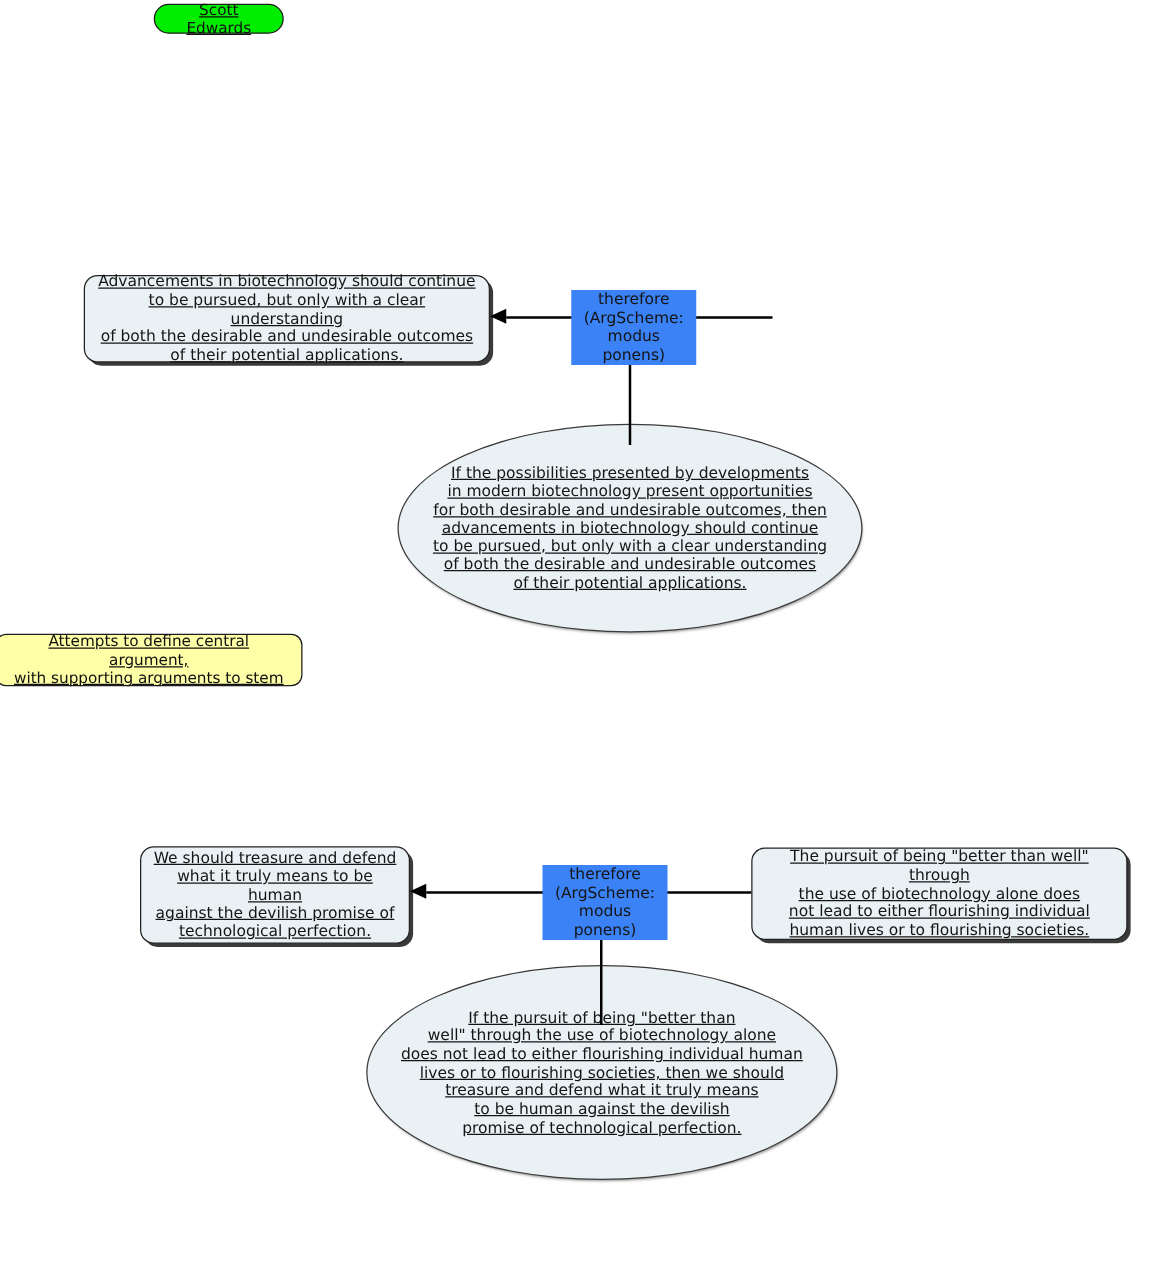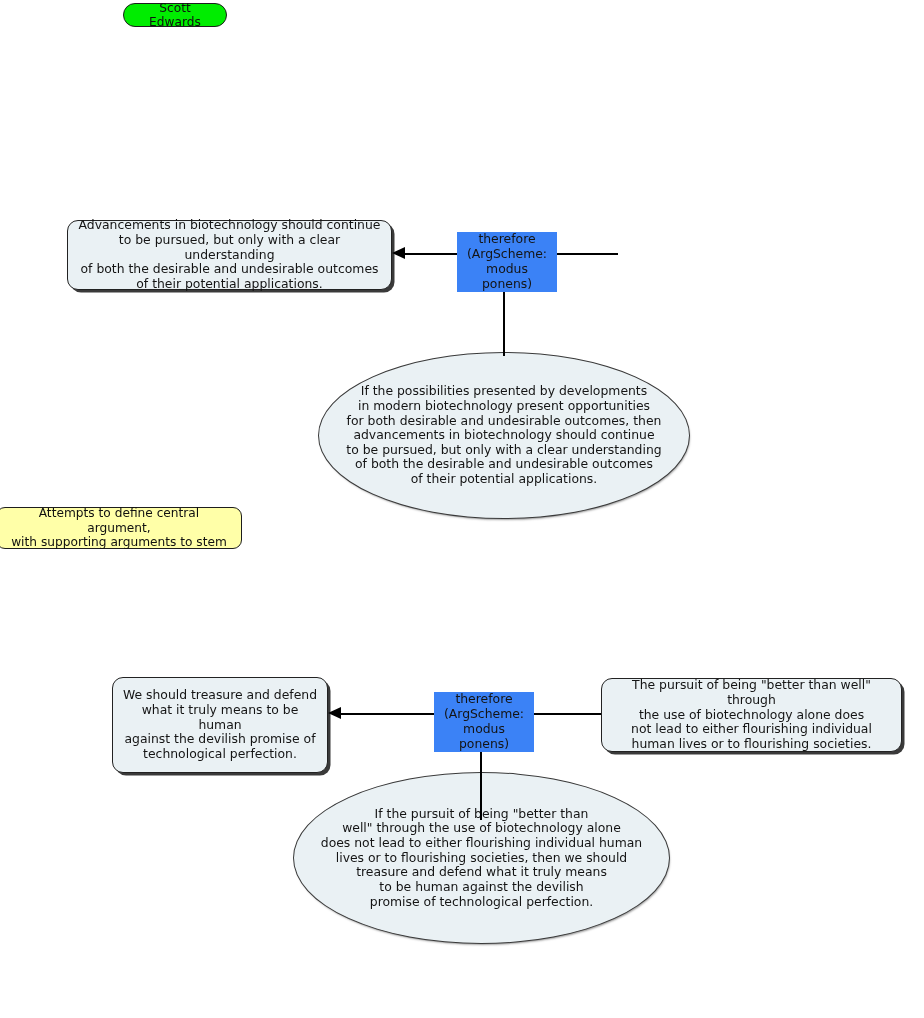--- a/index.html
+++ b/index.html
@@ -26,20 +26,21 @@
   
   .node {
     position: absolute;
     box-sizing: border-box;
     display: flex;
     align-items: center;
     justify-content: center;
     text-align: center;
     line-height: 1.18;
     white-space: pre-line;
+    text-decoration: underline;
   }
 
   
   .stmt {
     background: #eaf1f4;
     border: 1.3px solid #222222;
     border-radius: 11px;
     box-shadow: 3px 3px 0 -0.5px #3a3a3a;
     font-size: 12.4px;
     padding: 4px 8px;
@@ -128,32 +129,32 @@
   <div class="line-h" style="left:405px; top:253px; width:56px;"></div>
 
   <div class="arrowhead" style="left:392px; top:247px;"></div>
 
   <div class="line-v" style="left:503px; top:278px; height:78px;"></div>
 
   <div class="conn-label" style="left:457px; top:232px; width:94px;">therefore
 (ArgScheme:
 modus ponens)</div>
 
-  <div class="node ellipse" style="left:318px; top:352px; width:372px; height:167px;">If the possibilities presented by developments
+  <div class="node ellipse" style="left:318px; top:339px; width:372px; height:167px;">If the possibilities presented by developments
 in modern biotechnology present opportunities
 for both desirable and undesirable outcomes, then
 advancements in biotechnology should continue
 to be pursued, but only with a clear understanding
 of both the desirable and undesirable outcomes
 of their potential applications.</div>
 
   <div class="node note-yellow" style="left:-4px; top:507px; width:246px; height:42px;">Attempts to define central argument,
 with supporting arguments to stem</div>
 
-  <div class="node stmt" style="left:112px; top:677px; width:216px; height:96px;">We should treasure and defend
+  <div class="node stmt" style="left:112px; top:677px; width:216px; height:78px;">We should treasure and defend
 what it truly means to be human
 against the devilish promise of
 technological perfection.</div>
 
   <div class="node stmt" style="left:601px; top:678px; width:301px; height:74px;">The pursuit of being "better than well" through
 the use of biotechnology alone does
 not lead to either flourishing individual
 human lives or to flourishing societies.</div>
 
   <div class="line-h" style="left:527px; top:713px; width:74px;"></div>

